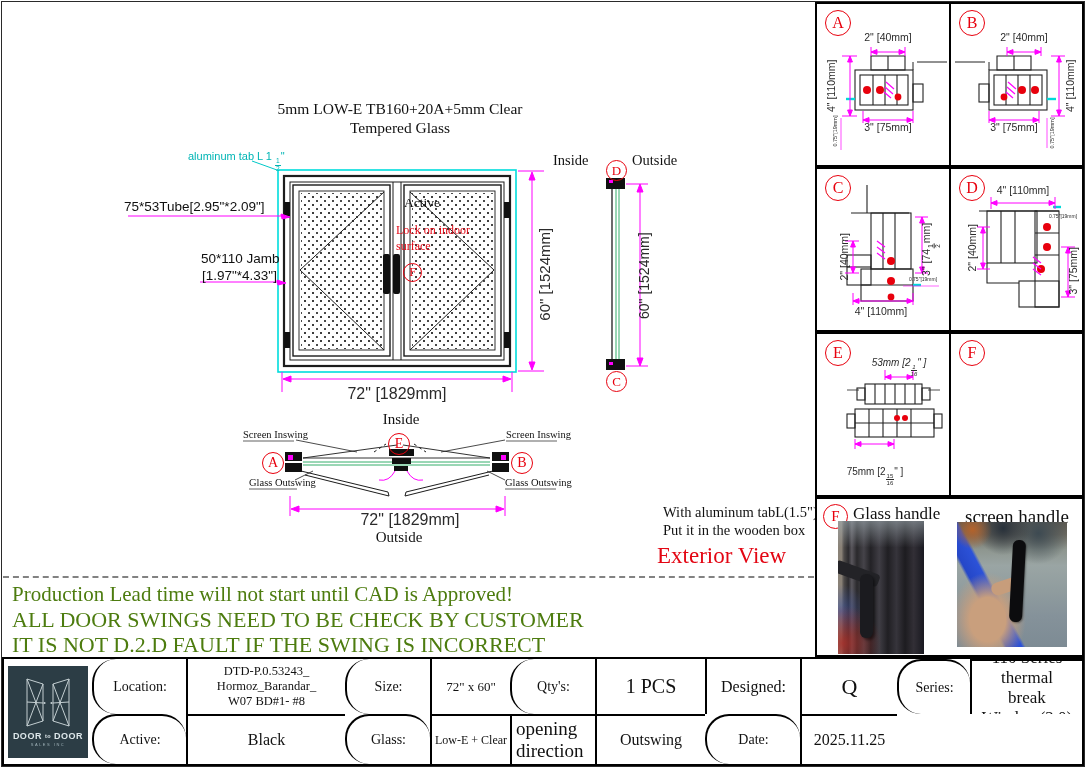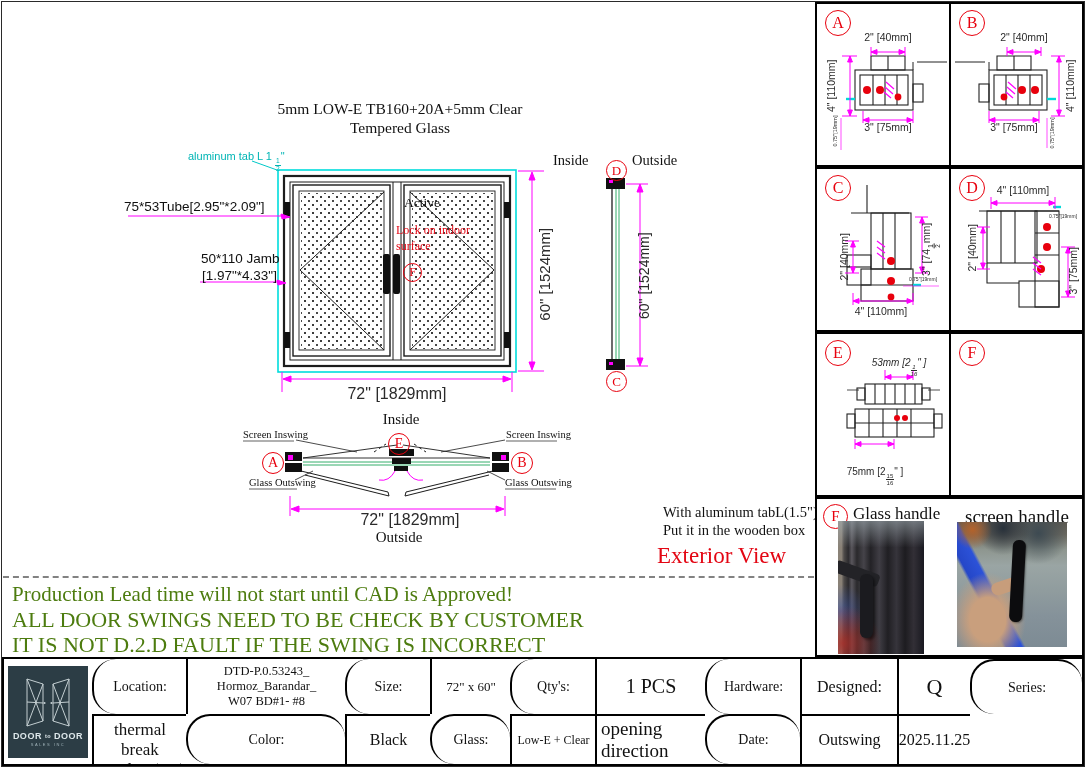--- a/index.html
+++ b/index.html
@@ -418,36 +418,35 @@
     <div class="tc r1 lbl">Location:</div>
     <div class="tc r1" style="font-size:12.5px;">
       <div>DTD-P.0.53243_</div>
       <div>Hormoz_Barandar_</div>
       <div>W07 BD#1- #8</div>
     </div>
     <div class="tc r1 lbl">Size:</div>
     <div class="tc r1" style="font-size:13px;">72" x 60"</div>
     <div class="tc r1 lbl">Qty's:</div>
     <div class="tc r1" style="font-size:20px;">1 PCS</div>
-    <div class="tc r1 lbl">Hardware:</div>
     <div class="tc r1" style="font-size:16px;">Designed:</div>
     <div class="tc r1" style="font-size:22px;">Q</div>
 
     <div class="tc lbl">Series:</div>
     <div class="tc" style="font-size:17px;">
       <div>110 Series thermal</div>
       <div>break Window(2.0)</div>
     </div>
-    <div class="tc lbl">Color:</div>
+    <div class="tc lbl">Active:</div>
     <div class="tc" style="font-size:16px;">Black</div>
     <div class="tc lbl">Glass:</div>
     <div class="tc" style="font-size:12px;">Low-E  + Clear</div>
     <div class="tc" style="font-size:19px;align-items:flex-start;padding-left:4px;">
       <div>opening</div>
       <div>direction</div>
     </div>
+    <div class="tc" style="font-size:16px;">Outswing</div>
     <div class="tc lbl">Date:</div>
-    <div class="tc" style="font-size:16px;">Outswing</div>
     <div class="tc" style="font-size:16px;">2025.11.25</div>
   </div>
 
   <div class="pborder"></div>
 </div>
 
 </body></html>

